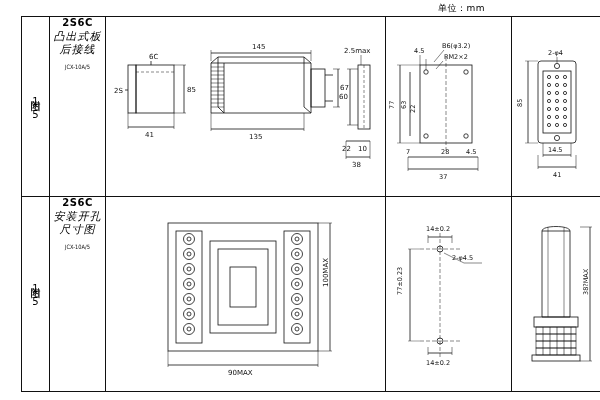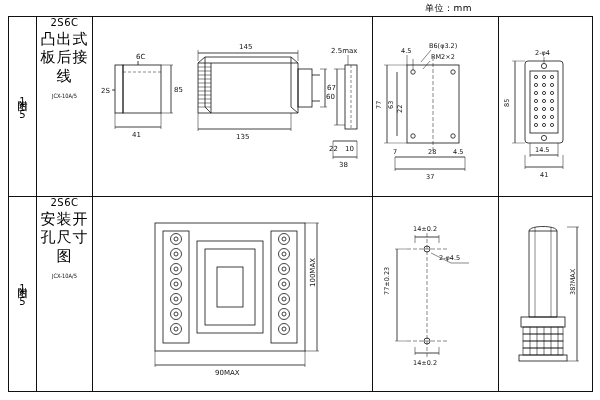--- a/index.html
+++ b/index.html
@@ -3,21 +3,21 @@
 <meta charset="utf-8">
 <style>
   html,body{margin:0;padding:0;}
   body{
     width:600px;height:400px;
     background:#ffffff;
     font-family:"DejaVu Sans","Liberation Sans",sans-serif;
     color:#000;
     overflow:hidden;
   }
-  .page{position:relative;width:480px;height:400px;}
+  .page{position:relative;width:480px;height:400px;margin-left:13px;}
 
   .unit{
     position:absolute;right:8px;top:2px;
     font-size:9px;letter-spacing:0.5px;
   }
 
   table.main{
     position:absolute;left:8px;top:16px;
     width:584px;height:376px;
     border-collapse:collapse;
@@ -47,22 +47,22 @@
   }
   .idcell{font-size:10px;}
 
   .structcell{
     font-size:9.5px;
     line-height:1.25;
     padding:4px 2px;
     position:relative;
     height:100%;
   }
-  .structcell .model{font-size:10px;font-weight:normal;letter-spacing:0.5px;}
-  .structcell .cn{font-size:15px;letter-spacing:1px;}
+  .structcell .model{font-size:10px;font-weight:bold;letter-spacing:0.5px;}
+  .structcell .cn{font-size:11px;letter-spacing:1px;font-style:italic;}
   .code{
     font-size:6px;
     letter-spacing:0px;
     margin-top:6px;
     color:#111;
     transform:scaleX(0.85);
   }
 
   .draw{position:relative;width:100%;height:100%;overflow:hidden;}
   .draw svg{display:block;}

